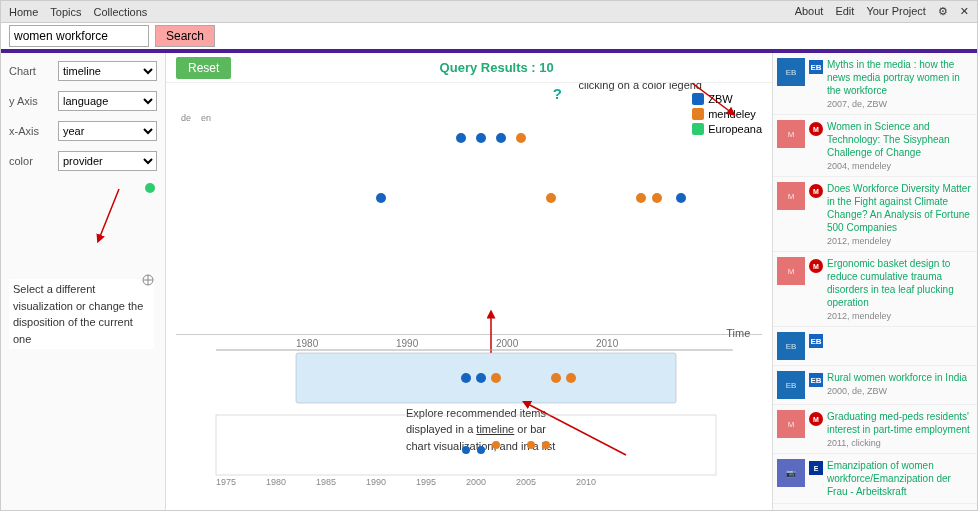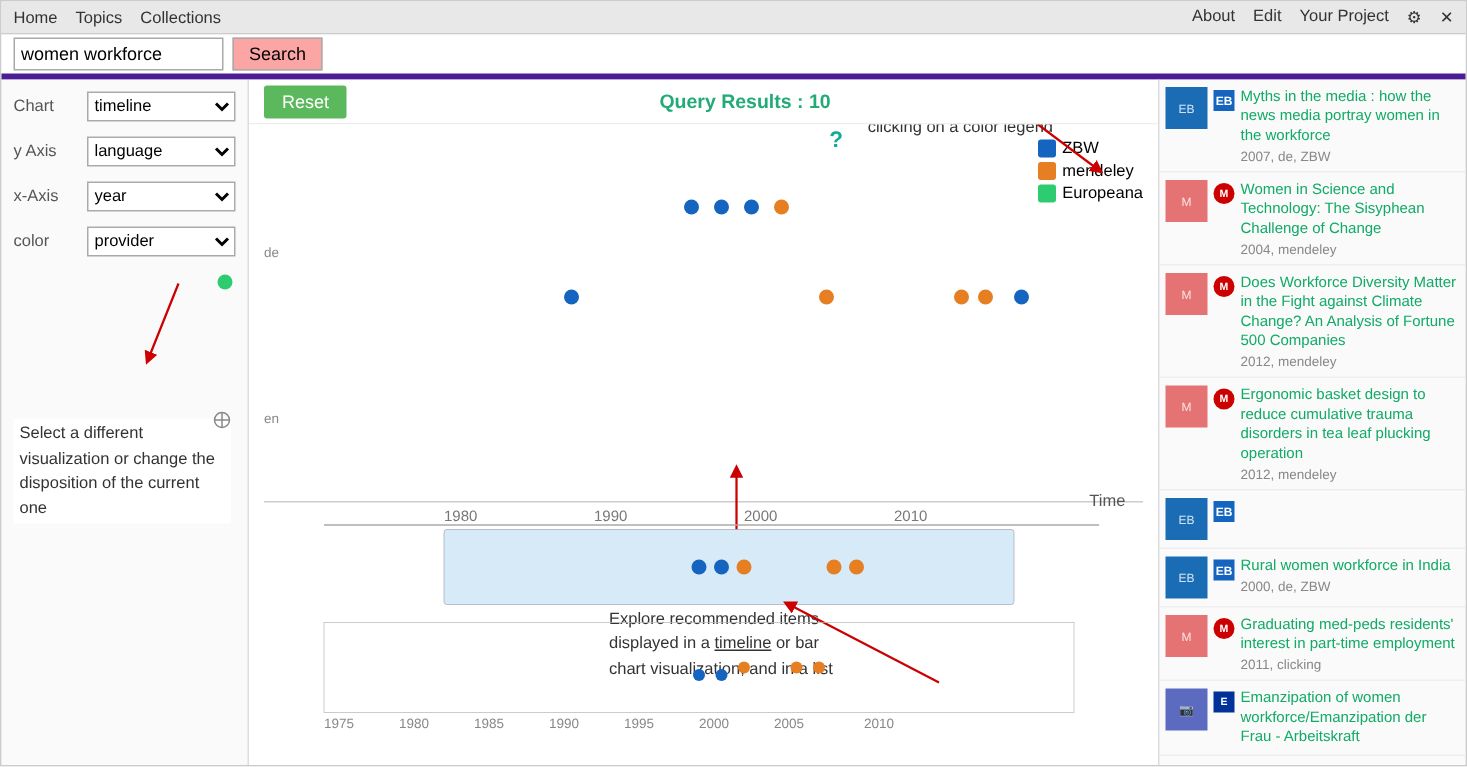--- a/index.html
+++ b/index.html
@@ -191,21 +191,21 @@
             <span>mendeley</span>
           </div>
           <div class="legend-item">
             <div class="legend-dot" style="background:#2ecc71;"></div>
             <span>Europeana</span>
           </div>
         </div>
 
         <div style="position:absolute; top:30px; left:10px; right:10px; bottom:175px; border-bottom:1px solid #ccc;">
 
-          <div style="position:absolute; left:0; top:0; bottom:0; width:40px; display:flex; flex-direction:column; justify-content:space-around; font-size:9px; color:#888;">
+          <div style="position:absolute; left:0; top:0; bottom:0; width:40px; display:flex; flex-direction:row; justify-content:space-around; font-size:9px; color:#888;">
             <span>de</span>
             <span>en</span>
           </div>
 
           <div class="scatter-dot" style="width:10px;height:10px;background:#1565c0;left:280px;top:20px;"></div>
           <div class="scatter-dot" style="width:10px;height:10px;background:#1565c0;left:300px;top:20px;"></div>
           <div class="scatter-dot" style="width:10px;height:10px;background:#1565c0;left:320px;top:20px;"></div>
 
           <div class="scatter-dot" style="width:10px;height:10px;background:#e67e22;left:340px;top:20px;"></div>
 

